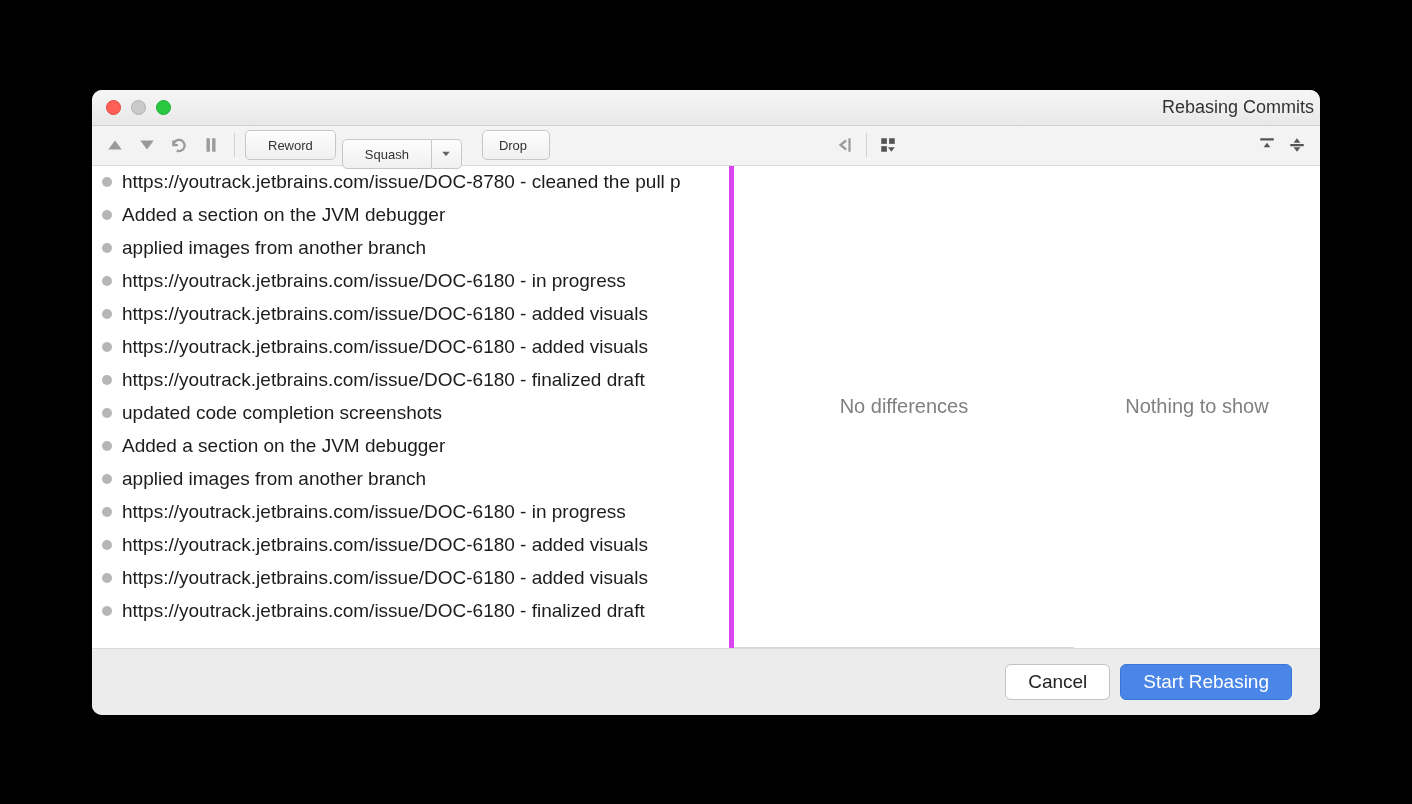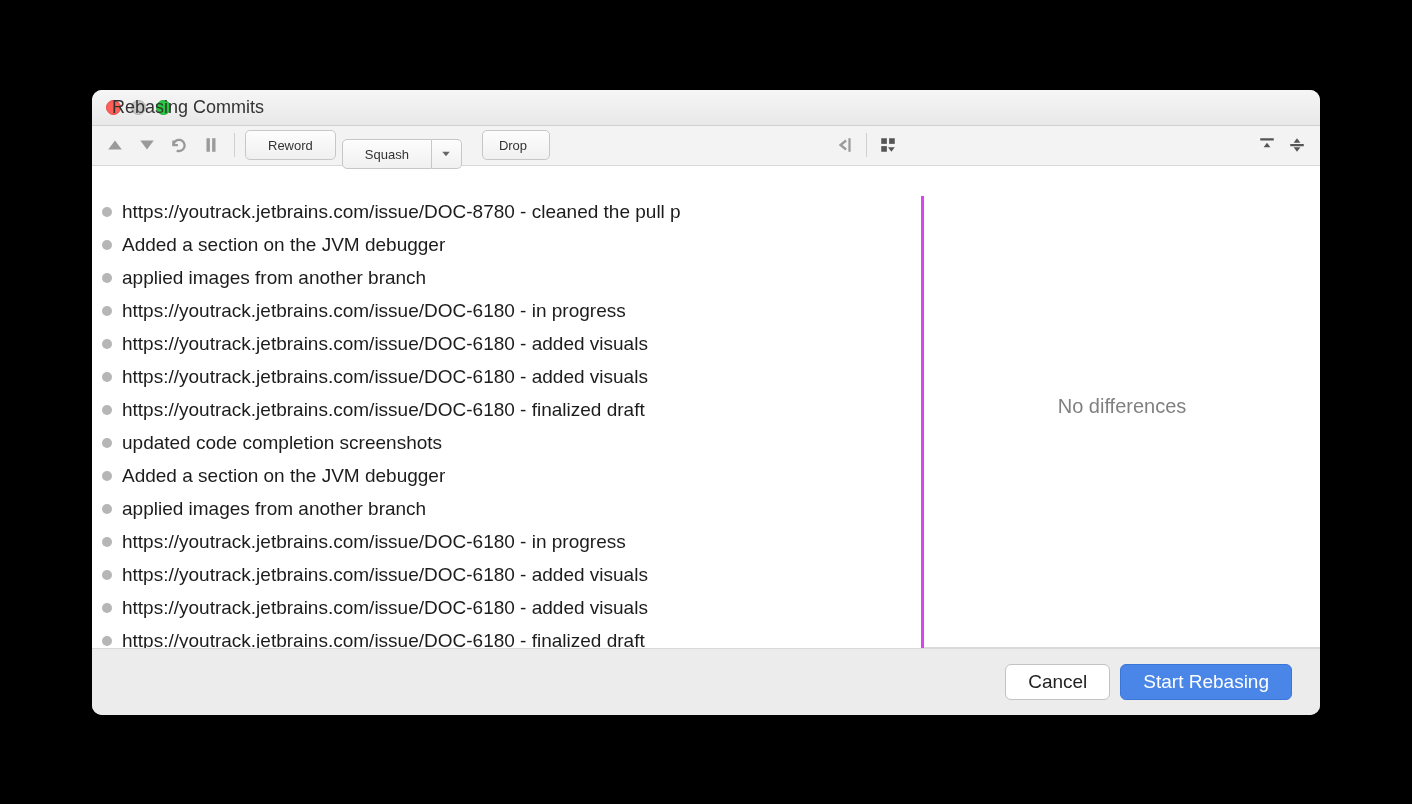--- a/index.html
+++ b/index.html
@@ -36,22 +36,22 @@
       padding-left: 14px;
     }
     .traffic-light {
       width: 15px; height: 15px; border-radius: 50%;
     }
     .tl-close { background: #ff5f57; border: 1px solid #e24640; }
     .tl-min   { background: #c9c9c9; border: 1px solid #b0b0b0; }
     .tl-max   { background: #28c840; border: 1px solid #1faa33; }
     .title {
       position: absolute;
-      left: 0; right: 12px;
-      text-align: left;
+      left: 0; right: 6px;
+      text-align: right;
       font-size: 18px;
       color: #333;
       pointer-events: none;
       padding-left: 20px;
     }
     .toolbar {
       height: 40px;
       background: #f3f3f3;
       border-bottom: 1px solid #d9d9d9;
       display: flex;
@@ -91,24 +91,23 @@
     }
     .btn-group .tb-dropdown svg { width: 12px; height: 12px; }
     .content {
       flex: 1;
       display: flex;
       min-height: 0;
       background: #fff;
       border-bottom: 1px solid #d9d9d9;
     }
     .commit-list {
-      width: 832px;
+      width: 642px;
       overflow: hidden;
-      border-right: 3px solid #d946ef;
-      margin-top: 30px;
+      border-right: 5px solid #d946ef;
     }
     .commit-row {
       display: flex;
       align-items: center;
       height: 33px;
       font-size: 19px;
       color: #1c1c1c;
       white-space: nowrap;
     }
     .graph-dot {
@@ -339,20 +338,21 @@
         </div>
         <div class="commit-row">
           <div class="graph-dot">
             <span></span>
           </div>
           <div class="commit-msg">https://youtrack.jetbrains.com/issue/DOC-6180 - finalized draft</div>
         </div>
       </div>
     <div class="diff-panel">
       <div class="diff-upper">No differences</div>
+      <div class="diff-lower">Nothing to show</div>
     </div>
   </div>
 
   <div class="footer">
     <button class="footer-btn">Cancel</button>
     <button class="footer-btn primary">Start Rebasing</button>
   </div>
 </div>
 
 </body></html>

